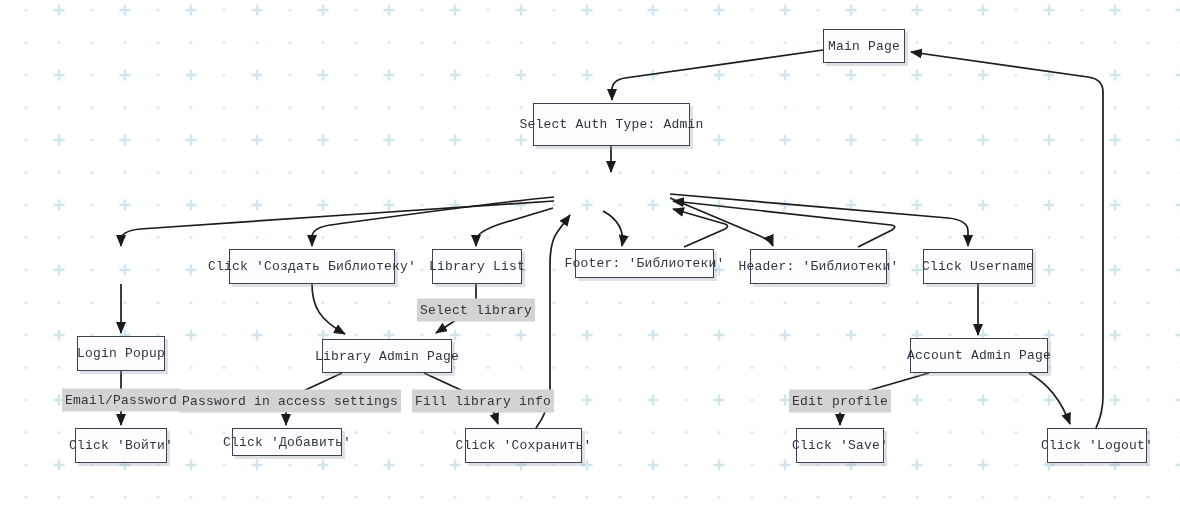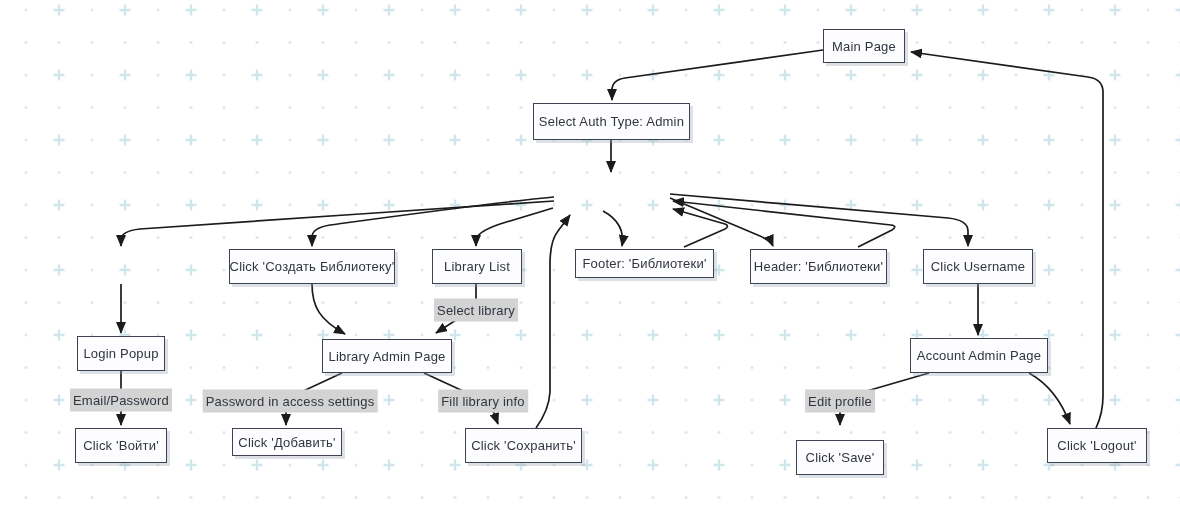--- a/index.html
+++ b/index.html
@@ -1,21 +1,21 @@
 <!DOCTYPE html>
 <html><head>
 <meta charset="utf-8">
 <style>
   html,body{margin:0;padding:0;background:#ffffff;}
   .stage{
     position:relative;
     width:1180px;height:516px;
     background:#ffffff;
     overflow:hidden;
-    font-family:Liberation Sans, sans-serif;
+    font-family:Liberation Mono, monospace;
   }
   .layer{position:absolute;left:0;top:0;}
   .bg{z-index:0;}
   .edges{z-index:1;}
   .node{
     position:absolute;
     box-sizing:border-box;
     background:#fdfdff;
     border:1.4px solid #3b4252;
     box-shadow:3px 3px 0 rgba(150,158,170,0.32);
@@ -80,33 +80,33 @@
       <path d="M424,373 L476,397 Q489,404 494,413 L498,424"></path>
       <path d="M536,428 Q549,410 550,392 L550,264 Q550,241 558,231 L570,215"></path>
       <path d="M978,284 L978,335"></path>
       <path d="M929,373 L853,395 Q840,398 840,407 L840,425"></path>
       <path d="M1029,373 C1047,383 1061,400 1070,424"></path>
       <path d="M1096,428 Q1103,413 1103,396 L1103,92 Q1103,79 1088,77 L911,52"></path>
     </g>
   </svg>
 
   <div class="node" style="left:823px;top:29px;width:82px;height:34px">Main Page</div>
-  <div class="node" style="left:533px;top:103px;width:157px;height:37px">Select Auth Type: Admin</div>
+  <div class="node" style="left:533px;top:103px;width:157px;height:43px">Select Auth Type: Admin</div>
   <div class="node" style="left:229px;top:249px;width:166px;height:35px">Click 'Создать Библиотеку'</div>
   <div class="node" style="left:432px;top:249px;width:90px;height:35px">Library List</div>
   <div class="node" style="left:575px;top:249px;width:139px;height:29px">Footer: 'Библиотеки'</div>
   <div class="node" style="left:750px;top:249px;width:137px;height:35px">Header: 'Библиотеки'</div>
   <div class="node" style="left:923px;top:249px;width:110px;height:35px">Click Username</div>
   <div class="node" style="left:322px;top:339px;width:130px;height:34px">Library Admin Page</div>
   <div class="node" style="left:77px;top:336px;width:88px;height:35px">Login Popup</div>
   <div class="node" style="left:910px;top:338px;width:138px;height:35px">Account Admin Page</div>
   <div class="node" style="left:75px;top:428px;width:92px;height:35px">Click 'Войти'</div>
   <div class="node" style="left:232px;top:428px;width:110px;height:28px">Click 'Добавить'</div>
   <div class="node" style="left:465px;top:428px;width:117px;height:35px">Click 'Сохранить'</div>
-  <div class="node" style="left:796px;top:440px;width:88px;height:35px">Click 'Save'</div>
+  <div class="node" style="left:796px;top:428px;width:88px;height:35px">Click 'Save'</div>
   <div class="node" style="left:1047px;top:428px;width:100px;height:35px">Click 'Logout'</div>
 
   <div class="edge-label" style="left:476px;top:310px">Select library</div>
   <div class="edge-label" style="left:121px;top:400px">Email/Password</div>
   <div class="edge-label" style="left:290px;top:401px">Password in access settings</div>
   <div class="edge-label" style="left:483px;top:401px">Fill library info</div>
   <div class="edge-label" style="left:840px;top:401px">Edit profile</div>
 
 </div>
 

